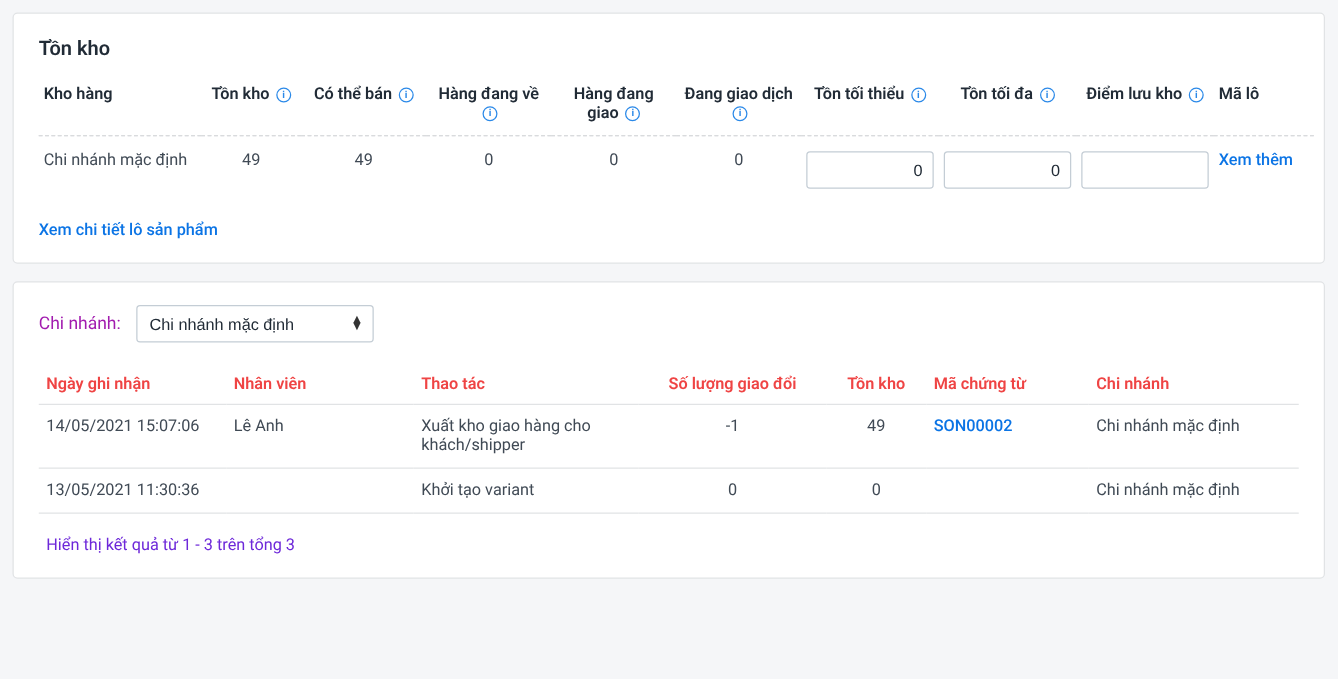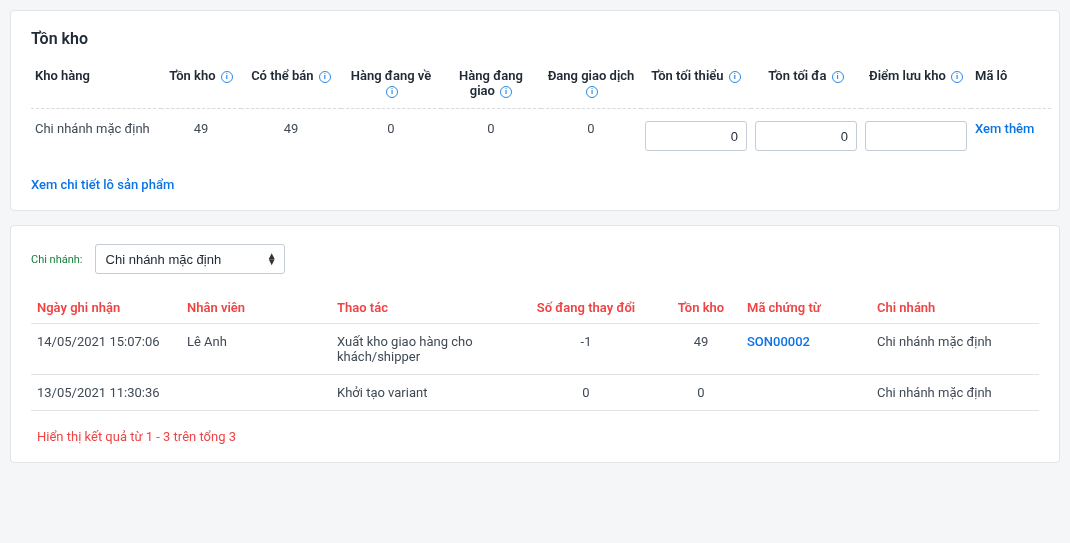--- a/index.html
+++ b/index.html
@@ -90,22 +90,22 @@
     margin-top: 16px;
   }
   
   .filter-row {
     display: flex;
     align-items: center;
     gap: 12px;
     margin-bottom: 18px;
   }
   .filter-label {
-    font-size: 11px;
-    color: #15803d;
+    font-size: 14px;
+    color: #a21caf;
   }
   .select-wrap {
     position: relative;
     display: inline-block;
   }
   .select {
     appearance: none;
     -webkit-appearance: none;
     height: 30px;
     width: 190px;
@@ -143,21 +143,21 @@
     padding: 10px 6px;
     border-bottom: 1px solid #e1e3e5;
     font-size: 13px;
     color: #404a55;
     vertical-align: top;
   }
   table.history th.center, table.history td.center { text-align: center; }
   .result-text {
     margin-top: 18px;
     font-size: 13px;
-    color: #ef4444;
+    color: #6d28d9;
     padding-left: 6px;
   }
 </style>
 </head>
 <body>
 
 <div class="card">
   <div class="card-title">Tồn kho</div>
 
   <table class="inv">
@@ -258,21 +258,21 @@
       <col style="width:150px">
       <col style="width:80px">
       <col style="width:130px">
       <col>
     </colgroup>
     <thead>
       <tr>
         <th>Ngày ghi nhận</th>
         <th>Nhân viên</th>
         <th>Thao tác</th>
-        <th class="center">Số đang thay đổi</th>
+        <th class="center">Số lượng giao đổi</th>
         <th class="center">Tồn kho</th>
         <th>Mã chứng từ</th>
         <th>Chi nhánh</th>
       </tr>
     </thead>
     <tbody id="history-body">
     <tr>
           <td>14/05/2021 15:07:06</td>
           <td>Lê Anh</td>
           <td>Xuất kho giao hàng cho khách/shipper</td>

